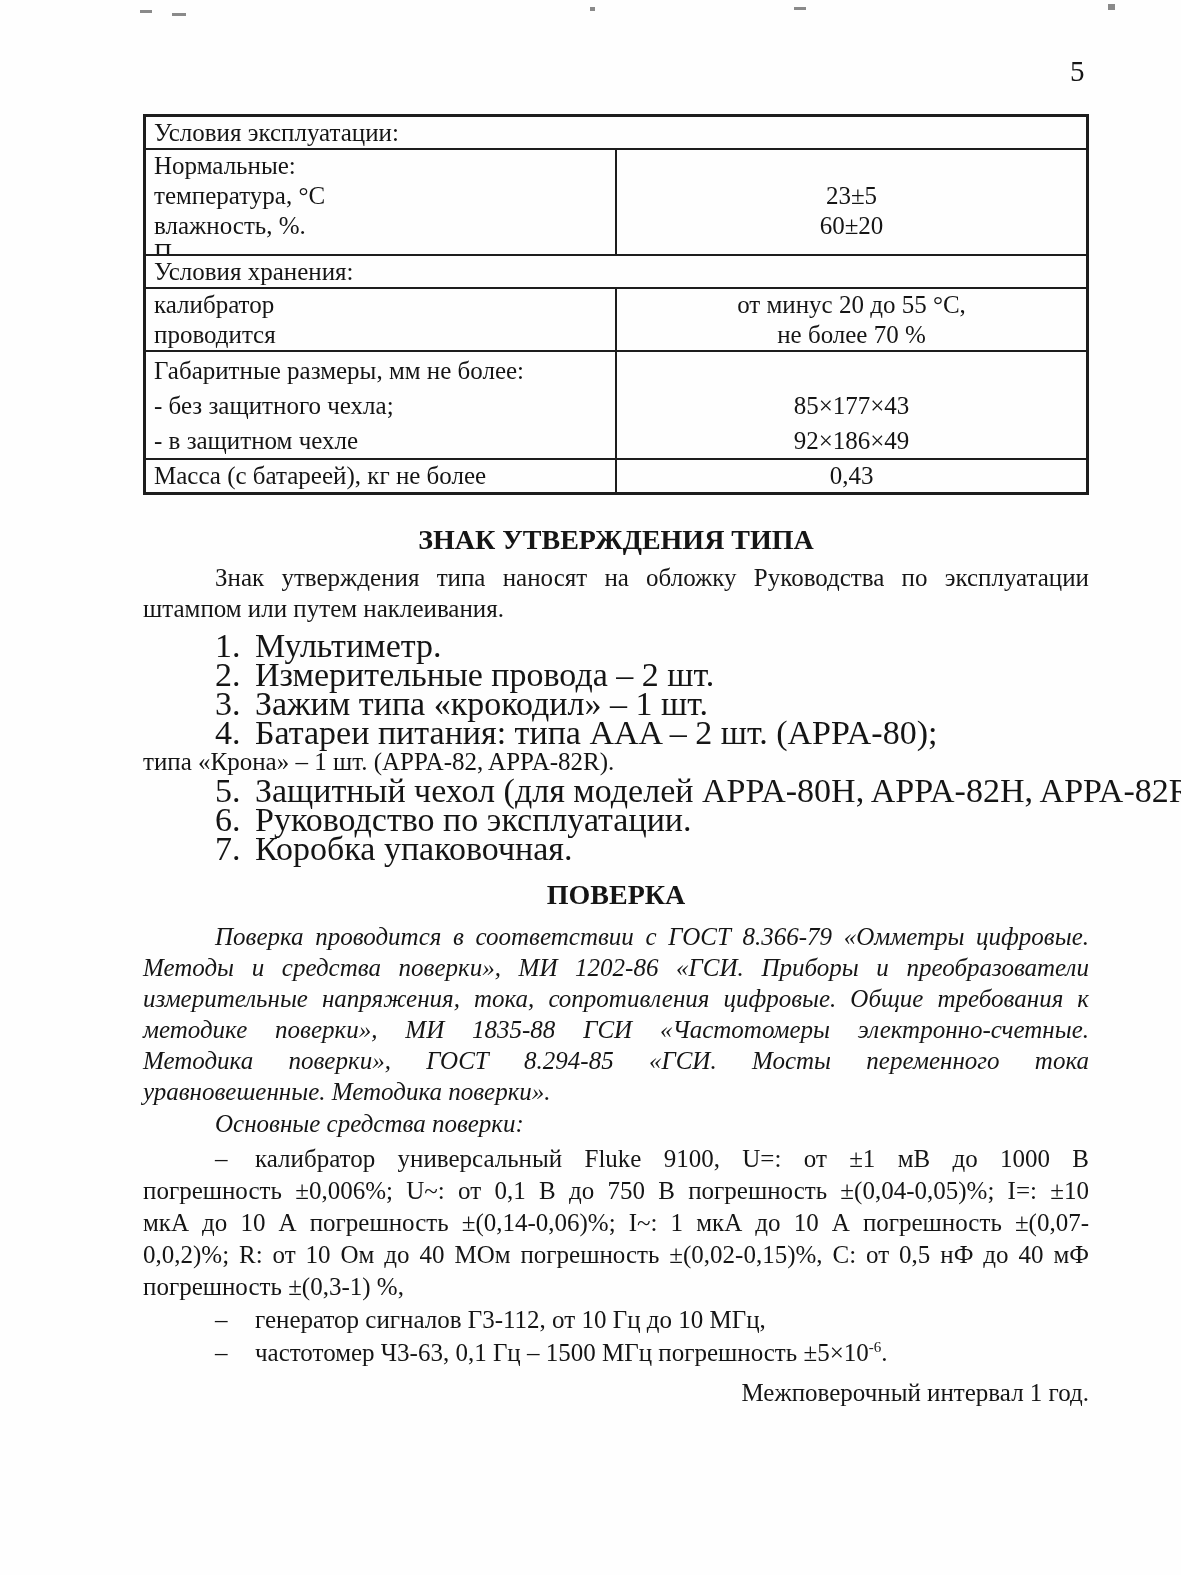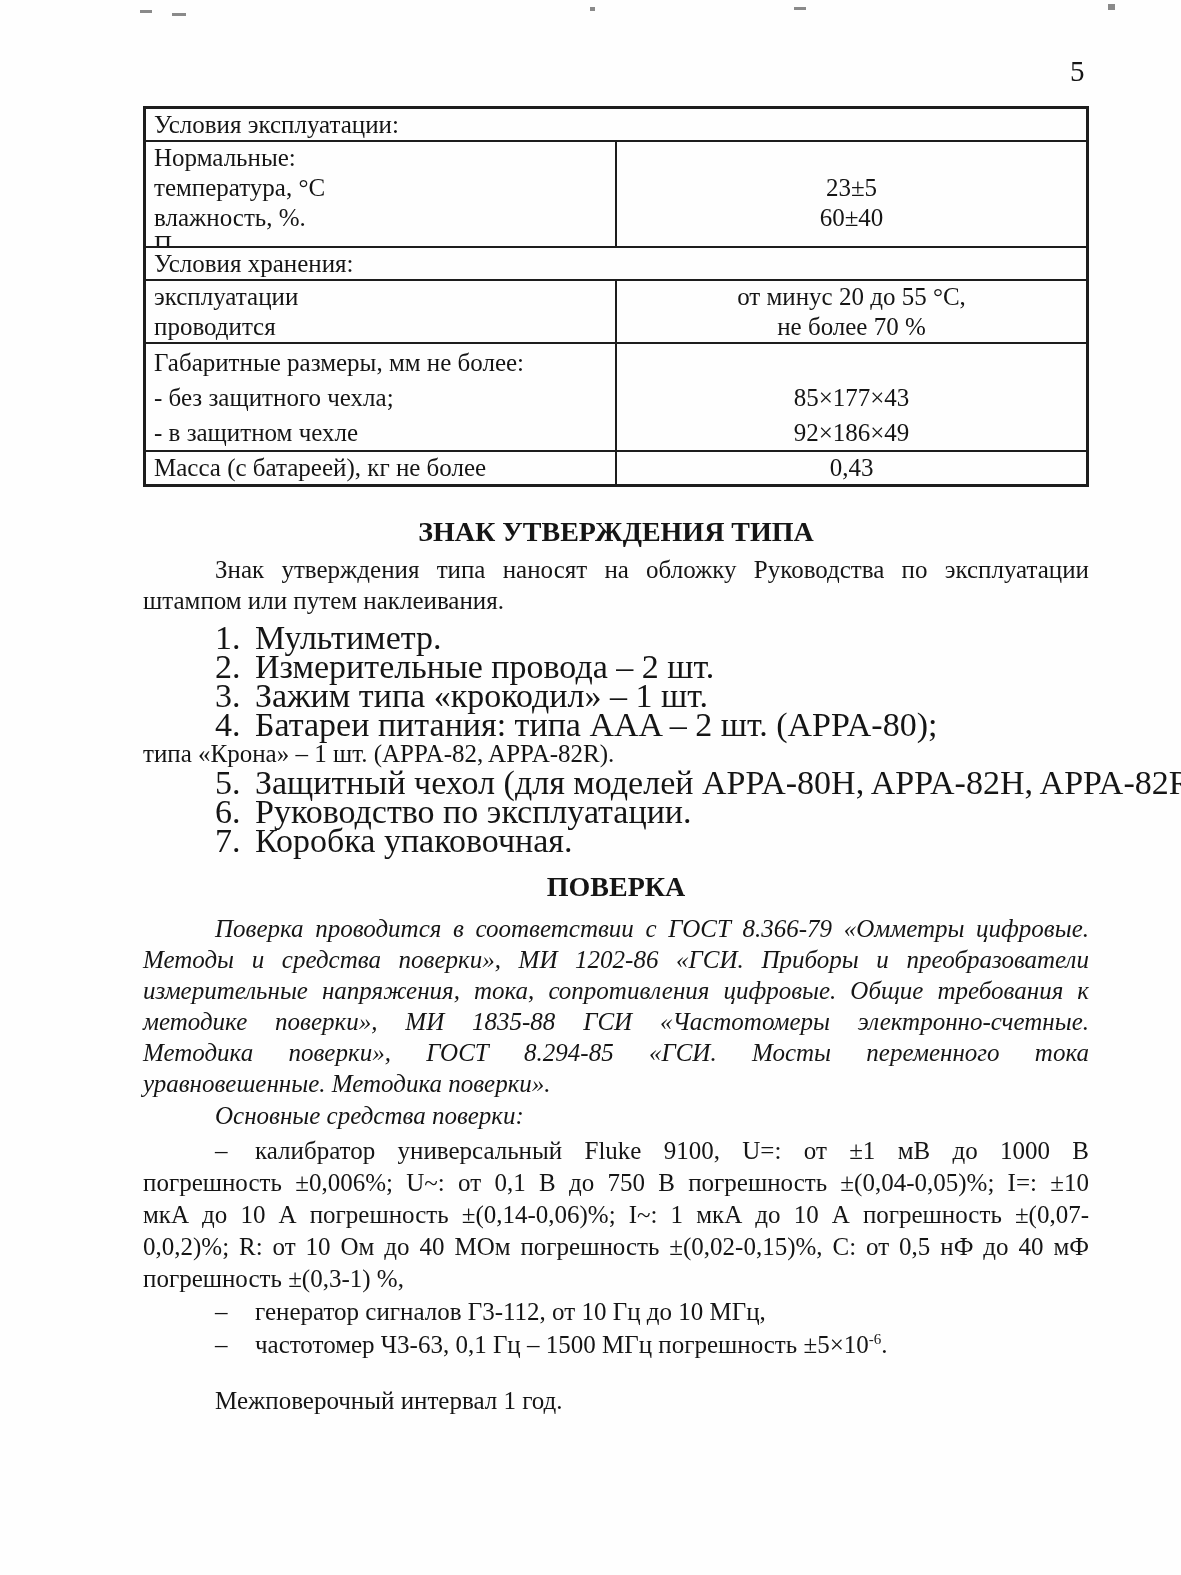--- a/index.html
+++ b/index.html
@@ -25,21 +25,21 @@
     position: absolute;
     left: 1070px;
     top: 54px;
     font-size: 29px;
     line-height: 34px;
   }
 
   .main {
     position: absolute;
     left: 143px;
-    top: 8px;
+    top: 16px;
     width: 946px;
   }
 
   
   .spec-table {
     width: 946px;
     margin-top: 98px;
     border-collapse: collapse;
     font-size: 25px;
     table-layout: fixed;
@@ -95,21 +95,21 @@
     line-height: 32px;
     font-style: italic;
     padding-left: 72px;
   }
   .means { margin-top: 3px; }
   .means-line { line-height: 32px; }
   .dash-item { font-size: 25px; line-height: 33px; padding-left: 72px; }
   .dash { display: inline-block; width: 40px; font-style: normal; }
   .first-means { padding-left: 72px; }
   sup { font-size: 15px; line-height: 0; }
-  .interval { margin-top: 24px; padding-left: 72px; }
+  .interval { margin-top: 8px; padding-left: 72px; text-align: right; }
 </style>
 </head>
 <body>
 
 <div class="page">
 
   <div class="artifact a1"></div>
   <div class="artifact a2"></div>
   <div class="artifact a3"></div>
   <div class="artifact a4"></div>
@@ -127,29 +127,29 @@
       <tr class="r2">
         <td class="col-label">
           <div class="cell-line">Нормальные:</div>
           <div class="cell-line">температура, °С</div>
           <div class="cell-line">влажность, %.</div>
           <div class="cut-letter">П</div>
         </td>
         <td class="val">
           <div class="sp30"></div>
           <div class="cell-line">23±5</div>
-          <div class="cell-line">60±40</div>
+          <div class="cell-line">60±20</div>
         </td>
       </tr>
       <tr class="r3">
         <td colspan="2" class="cell-line">Условия хранения:</td>
       </tr>
       <tr class="r4">
         <td class="col-label">
-          <div class="cell-line">эксплуатации</div>
+          <div class="cell-line">калибратор</div>
           <div class="cell-line">проводится</div>
         </td>
         <td class="val">
           <div class="cell-line">от минус 20 до 55 °С,</div>
           <div class="cell-line">не более 70 %</div>
         </td>
       </tr>
       <tr class="r5 wide">
         <td class="col-label">
           <div class="cell-line">Габаритные размеры, мм не более:</div>

